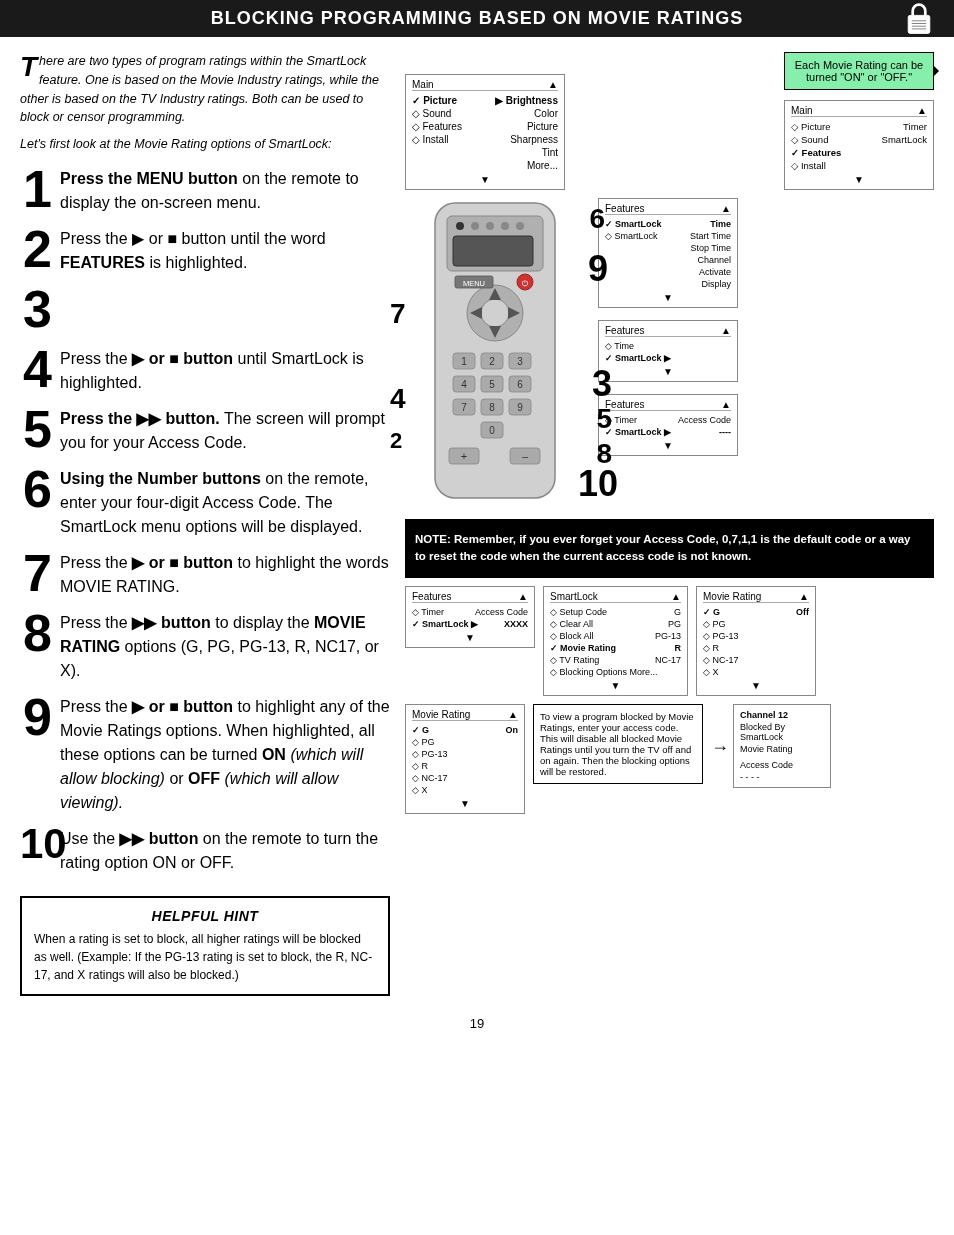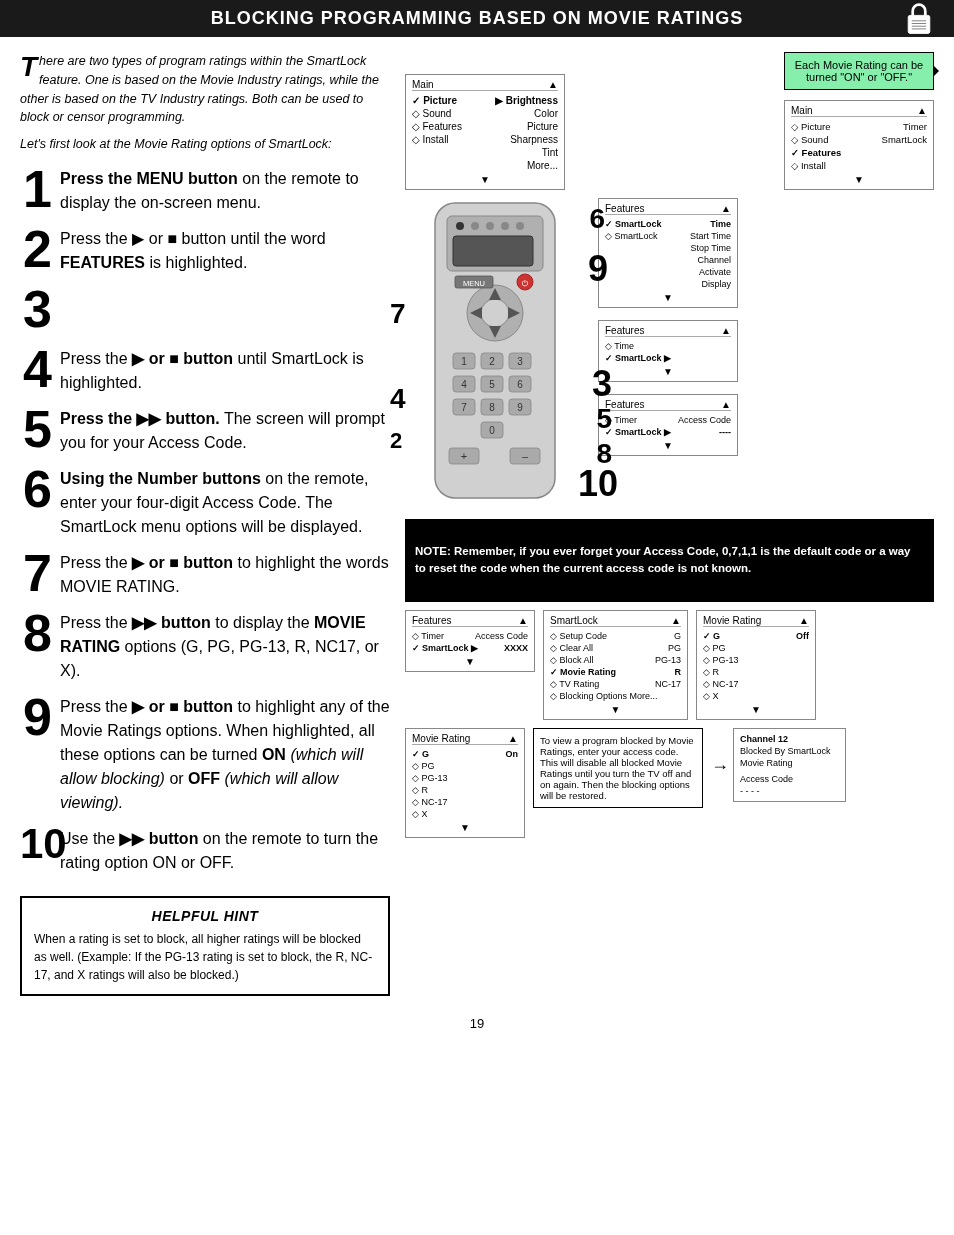--- a/index.html
+++ b/index.html
@@ -148,21 +148,21 @@
     .screen-box .arrow-down {
       text-align: center;
       font-size: 10px;
       margin-top: 2px;
     }
 
     
     .note-box {
       background: #000;
       color: #fff;
-      padding: 24px 10px;
+      padding: 12px 10px;
       font-size: 12px;
       line-height: 1.5;
       margin-top: 5px;
     }
     .note-box b { font-weight: bold; }
 
     
     .callout-bubble {
       border: 1.5px solid #000;
       padding: 6px 8px;
@@ -625,21 +625,21 @@
           </div>
         <div class="arrow-down">▼</div>
       </div>
 
       <div class="screen-box" style="font-size:9.5px; width:170px; border:1px solid #000; padding:6px;">
         <span>To view a program blocked by Movie Ratings, enter your access code. This will disable all blocked Movie Ratings until you turn the TV off and on again. Then the blocking options will be restored.</span>
       </div>
 
       <div style="display:flex; align-items:center; gap:4px;">
         <span style="font-size:18px; font-weight:bold;">→</span>
-        <div class="screen-box" style="font-size:9px; width:113px;">
+        <div class="screen-box" style="font-size:9px; width:98px;">
           <div class="screen-row" style="font-weight:bold;">Channel 12</div>
           <div class="screen-row">Blocked By SmartLock</div>
           <div class="screen-row">Movie Rating</div>
           <div class="screen-row" style="margin-top:4px;">Access Code</div>
           <div class="screen-row">- - - -</div>
         </div>
       </div>
     </div>
 
   </div>

